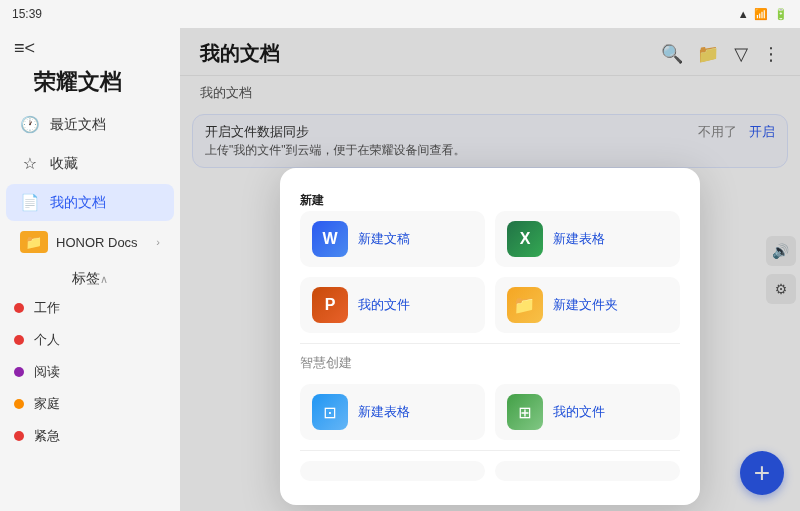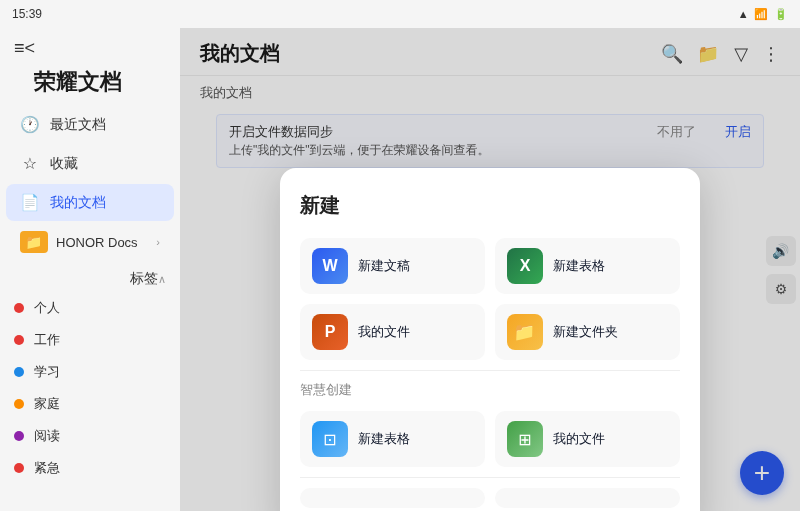--- a/index.html
+++ b/index.html
@@ -93,21 +93,21 @@
       align-items: center;
       justify-content: center;
       font-size: 14px;
     }
     .honor-docs-label { font-size: 13px; color: #333; flex: 1; }
     .honor-docs-chevron { font-size: 11px; color: #999; }
 
     .sidebar-section-header {
       display: flex;
       align-items: center;
-      justify-content: flex-end;
+      justify-content: center;
       padding: 8px 14px 4px;
       font-size: 14px;
       color: #333;
       font-weight: 500;
     }
     .sidebar-section-chevron { font-size: 11px; color: #999; cursor: pointer; }
 
     .tag-item {
       display: flex;
       align-items: center;
@@ -149,37 +149,37 @@
     .header-actions { display: flex; gap: 14px; align-items: center; }
     .header-icon { font-size: 18px; color: #444; cursor: pointer; }
 
     .breadcrumb {
       padding: 8px 20px;
       font-size: 13px;
       color: #555;
     }
 
     .sync-banner {
-      margin: 4px 36px;
+      margin: 4px 12px;
       background: #f8f9ff;
       border: 1px solid #e0e8ff;
-      border-radius: 4px;
+      border-radius: 12px;
       padding: 8px 12px;
       display: flex;
       align-items: flex-start;
       gap: 8px;
       justify-content: space-between;
     }
     .sync-banner-text { font-size: 12px; color: #555; line-height: 1.5; }
     .sync-banner-title { font-size: 13px; font-weight: 500; color: #333; }
 
     .sync-banner-actions {
       display: flex;
       align-items: center;
-      gap: 29px;
+      gap: 12px;
       font-size: 13px;
       white-space: nowrap;
     }
     .btn-no { color: #888; cursor: pointer; }
     .btn-open { color: #2c5af0; cursor: pointer; font-weight: 500; }
 
     
     .floating-right {
       position: absolute;
       right: 0;
@@ -279,21 +279,21 @@
       font-size: 18px;
       flex-shrink: 0;
     }
     .icon-word { background: linear-gradient(135deg, #2b5af0, #4a8af0); }
     .icon-excel { background: linear-gradient(135deg, #217346, #34a853); }
     .icon-ppt { background: linear-gradient(135deg, #c84b0a, #e8612a); }
     .icon-folder { background: linear-gradient(135deg, #f5a623, #f7c048); }
     .icon-scan { background: linear-gradient(135deg, #2196f3, #64b5f6); }
     .icon-table-extract { background: linear-gradient(135deg, #43a047, #81c784); }
 
-    .modal-item-label { font-size: 13px; color: #0f172a; font-weight: 500; }
+    .modal-item-label { font-size: 13px; color: #1d4ed8; font-weight: 500; }
 
     .modal-divider {
       height: 1px;
       background: #eee;
       margin: 10px 0;
     }
   </style>
 </head>
 <body>
 
@@ -337,37 +337,33 @@
       <span class="honor-docs-chevron">›</span>
     </div>
 
     <div class="sidebar-section-header">
       <span>标签</span>
       <span class="sidebar-section-chevron">∧</span>
     </div>
 
     <div class="tag-item">
       <span class="tag-dot" style="background:#e53935;"></span>
-      <span>个人</span>
+      <span>工作</span>
     </div>
     <div class="tag-item">
       <span class="tag-dot" style="background:#e53935;"></span>
-      <span>工作</span>
+      <span>个人</span>
     </div>
     <div class="tag-item">
-      <span class="tag-dot" style="background:#1e88e5;"></span>
-      <span>学习</span>
+      <span class="tag-dot" style="background:#8e24aa;"></span>
+      <span>阅读</span>
     </div>
     <div class="tag-item">
       <span class="tag-dot" style="background:#fb8c00;"></span>
       <span>家庭</span>
-    </div>
-    <div class="tag-item">
-      <span class="tag-dot" style="background:#8e24aa;"></span>
-      <span>阅读</span>
     </div>
     <div class="tag-item">
       <span class="tag-dot" style="background:#e53935;"></span>
       <span>紧急</span>
     </div>
 
   </div>
 
   <div class="content-area">
     <div class="content-header">
@@ -402,21 +398,21 @@
       </div>
     </div>
 
     <div class="fab">
       <span>+</span>
     </div>
 
     <div class="overlay"></div>
 
     <div class="new-modal">
-      <div class="modal-section-title" style="font-size:20px;font-weight:600;color:#222;margin-bottom:19px;">新建</div>
+      <div class="modal-section-title" style="font-size:12px;font-weight:600;color:#222;margin-bottom:2px;">新建</div>
 
       <div class="modal-grid">
         <div class="modal-item">
           <div class="modal-item-icon icon-word" style="color:white;font-weight:700;font-size:16px;">W</div>
           <span class="modal-item-label">新建文稿</span>
         </div>
         <div class="modal-item">
           <div class="modal-item-icon icon-excel" style="color:white;font-weight:700;font-size:16px;">X</div>
           <span class="modal-item-label">新建表格</span>
         </div>

